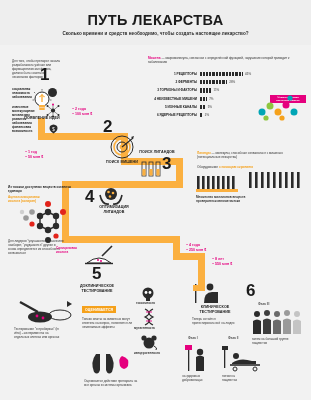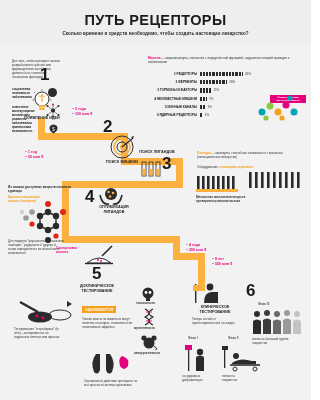--- a/index.html
+++ b/index.html
@@ -88,21 +88,21 @@
     position: absolute; font-size: 3.2px; font-weight: bold; color: #555;
   }
   svg { display: block; overflow: visible; }
 </style>
 </head>
 <body>
 
 <div id="page">
 
   <div class="header">
-    <div class="title">ПУТЬ РЕЦЕПТОРЫ</div>
+    <div class="title">ПУТЬ ЛЕКАРСТВА</div>
     <div class="subtitle">Сколько времени и средств необходимо, чтобы создать настоящее лекарство?</div>
   </div>
 
   <div>
     <div class="path" style="left:38px; top:118px; width:7px; height:22px;"></div>
     <div class="path" style="left:38px; top:133px; width:90px; height:7px;"></div>
     <div class="path" style="left:121px; top:133px; width:7px; height:32px;"></div>
     <div class="path" style="left:121px; top:158px; width:62px; height:7px;"></div>
     <div class="path" style="left:176px; top:158px; width:7px; height:30px;"></div>
     <div class="path" style="left:62px; top:181px; width:121px; height:7px;"></div>

